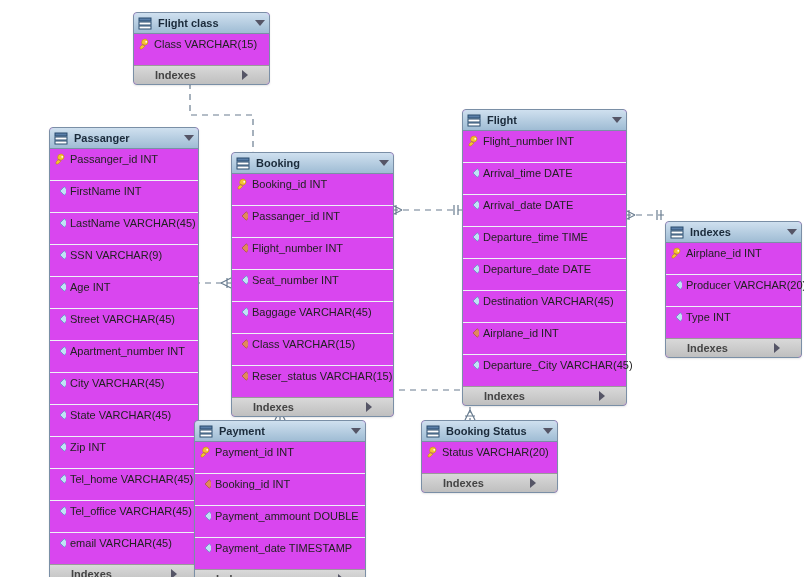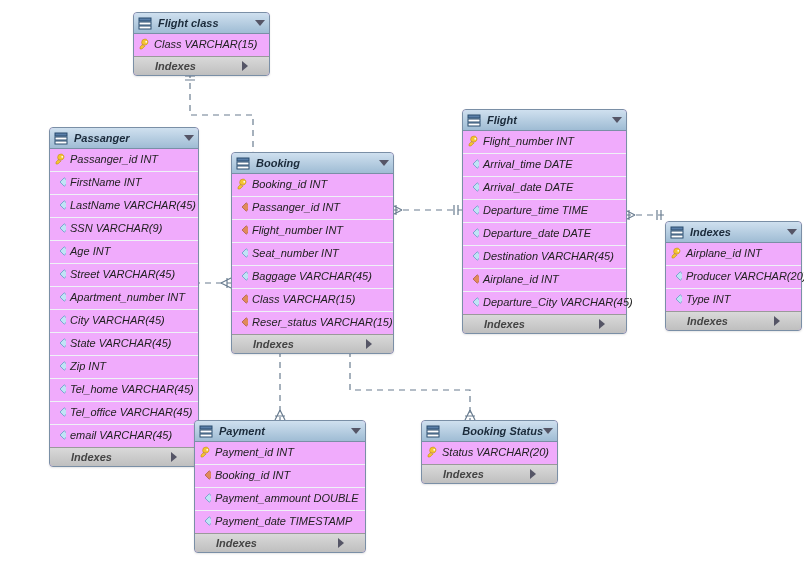--- a/index.html
+++ b/index.html
@@ -20,24 +20,23 @@
   svg.connectors {
     position: absolute;
     left: 0; top: 0;
     width: 804px;
     height: 577px;
     pointer-events: none;
   }
   .table {
     position: absolute;
     border: 1px solid #7a8fa6;
-    background: #f0abfc;
+    background: #d946ef;
     border-radius: 4px;
     box-shadow: 0 1px 2px rgba(0,0,0,0.1);
-    font-style: italic;
   }
   .thead {
     display: flex;
     align-items: center;
     height: 20px;
     background: linear-gradient(#cfe0ef, #9fbcd4);
     border-bottom: 1px solid #7a8fa6;
     border-radius: 3px 3px 0 0;
     padding: 0 4px;
   }
@@ -53,21 +52,21 @@
     height: 14px;
     display: inline-flex;
     align-items: center;
     justify-content: center;
     margin-right: 4px;
   }
   .col {
     display: flex;
     align-items: center;
     height: 19px;
-    padding: 0 6px 3px 4px;
+    padding: 0 6px 12px 4px;
     white-space: nowrap;
     border-bottom: 1px solid #eef2f6;
   }
   .col:last-of-type { border-bottom: none; }
   .col .icon {
     width: 12px;
     height: 12px;
     display: inline-flex;
     align-items: center;
     justify-content: center;
@@ -557,21 +556,21 @@
           </span>
           <span class="label">Payment_date TIMESTAMP</span>
         </div>
       </div>
   <div class="indexes">
     <span>Indexes</span>
     <span class="arrow arrow-right"></span>
   </div>
 </div>
 
-<div class="table" style="left:421px; top:420px; width:135px;text-align:right;">
+<div class="table" style="left:421px; top:420px; width:135px;">
   <div class="thead">
     <span class="thead-icon">
           <svg viewBox="0 0 14 14">
             <rect x="1" y="2" width="12" height="3" fill="#5a7fa8" stroke="#2a4d6f"></rect>
             <rect x="1" y="6" width="12" height="3" fill="#fff" stroke="#2a4d6f"></rect>
             <rect x="1" y="10" width="12" height="3" fill="#fff" stroke="#2a4d6f"></rect>
           </svg>
         </span>
     <span class="title">Booking Status</span>
     <span class="arrow-down"></span>

